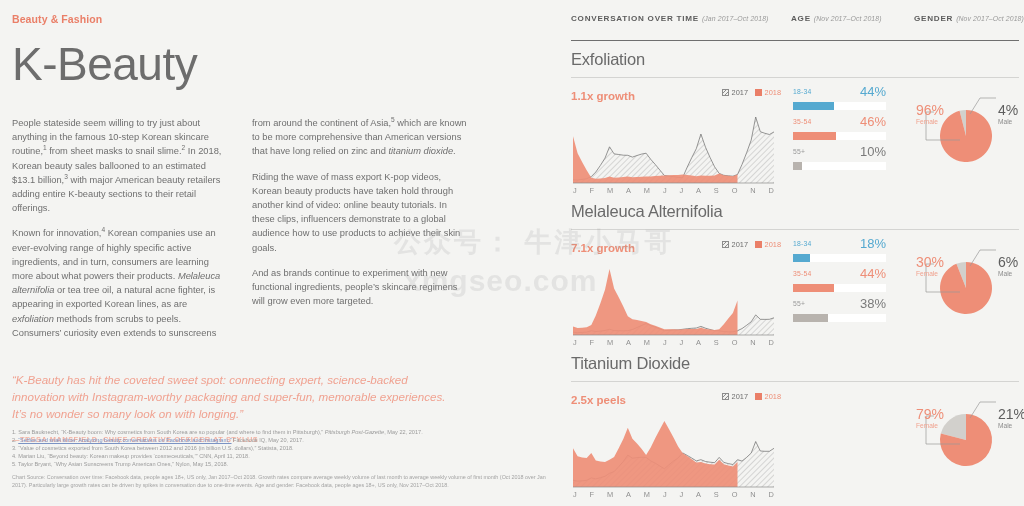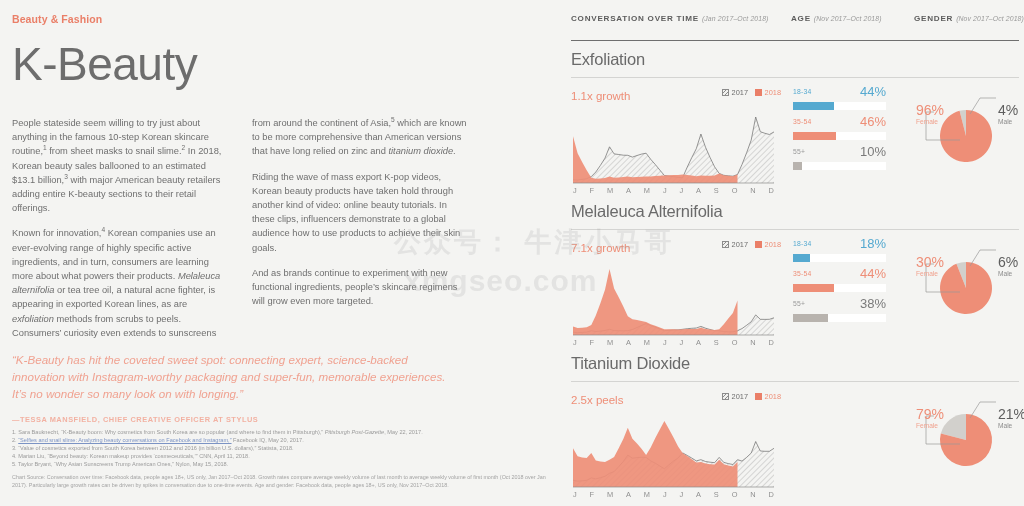--- a/index.html
+++ b/index.html
@@ -16,21 +16,21 @@
   .kicker { color: #ea7f68; font-size: 10.5px; font-weight: bold; letter-spacing: .1px; }
   .bigtitle { color: #6d6d6d; font-size: 46px; font-weight: 300; letter-spacing: -0.5px;
               line-height: 1; margin-top: 16px; }
 
   .cols { display: flex; gap: 22px; margin-top: 29px; }
   .col { width: 218px; }
   .col p { color: #6f6f6f; font-size: 9.3px; line-height: 14.2px; margin-bottom: 11px; text-align: left; }
   .col p i, .col p em { font-style: italic; }
   sup { font-size: 6.6px; vertical-align: super; line-height: 0; }
 
-  .quote { width: 440px; }
+  .quote { margin-top: 20px; width: 440px; }
   .quote .qtext { color: #f0a291; font-size: 11.6px; font-style: italic; line-height: 17px; }
   .quote .qattr { color: #f2b1a2; font-size: 7.4px; font-weight: bold; letter-spacing: .55px;
                   margin-top: 13px; text-transform: uppercase; }
 
   .notes { position: absolute; left: 12px; top: 428px; width: 530px; }
   .notes .n { color: #9b9b9b; font-size: 5.6px; line-height: 8.1px; white-space: nowrap; }
   .notes .n i { font-style: italic; }
   .notes .lnk { color: #7b93c4; text-decoration: underline; }
   .src { position: absolute; left: 12px; top: 474px; width: 540px; }
   .src p { color: #a3a3a3; font-size: 5.4px; line-height: 7.9px; }
@@ -43,21 +43,21 @@
   .ch.c1 { left: 5px; } .ch.c2 { left: 225px; } .ch.c3 { left: 348px; }
   .topline { height: 1px; background: #6f6f6f; margin: 4px 5px 0 5px; }
 
   .section { position: relative; margin-top: 9px; }
   .sec-title { color: #6a6a6a; font-size: 16.5px; font-weight: 300; padding-left: 5px; letter-spacing: -0.2px; }
   .sec-rule { height: 1px; background: #d4d4d2; margin: 8px 5px 0 5px; }
   .sec-body { position: relative; height: 115px; }
 
   
   .spark { position: absolute; left: 5px; top: 8px; width: 210px; }
-  .growth { color: #ee8e77; font-size: 11.5px; font-weight: 400; }
+  .growth { color: #ee8e77; font-size: 11.5px; font-weight: 700; }
   .legend { position: absolute; right: 0; top: 2px; font-size: 7.4px; white-space: nowrap; }
   .legend .sw { display: inline-block; width: 7px; height: 7px; vertical-align: -1px; margin-right: 2.5px; }
   .legend .sw17 { background: #f1f1ef; border: 1px solid #8c8c8c; position: relative; overflow: hidden; }
   .legend .sw17::after { content:""; position:absolute; left:-4px; top:-4px; width:16px; height:16px;
         background: repeating-linear-gradient(-45deg, #8c8c8c 0 .6px, transparent .6px 2.4px); }
   .legend .sw18 { background: #ea7f68; }
   .legend .l17 { color: #6e6e6e; margin-right: 7px; }
   .legend .l18 { color: #ee8e77; }
   .sparksvg { display: block; margin-top: 9px; }
   .months { display: flex; justify-content: space-between; width: 201px; margin: 1px 0 0 2px;

